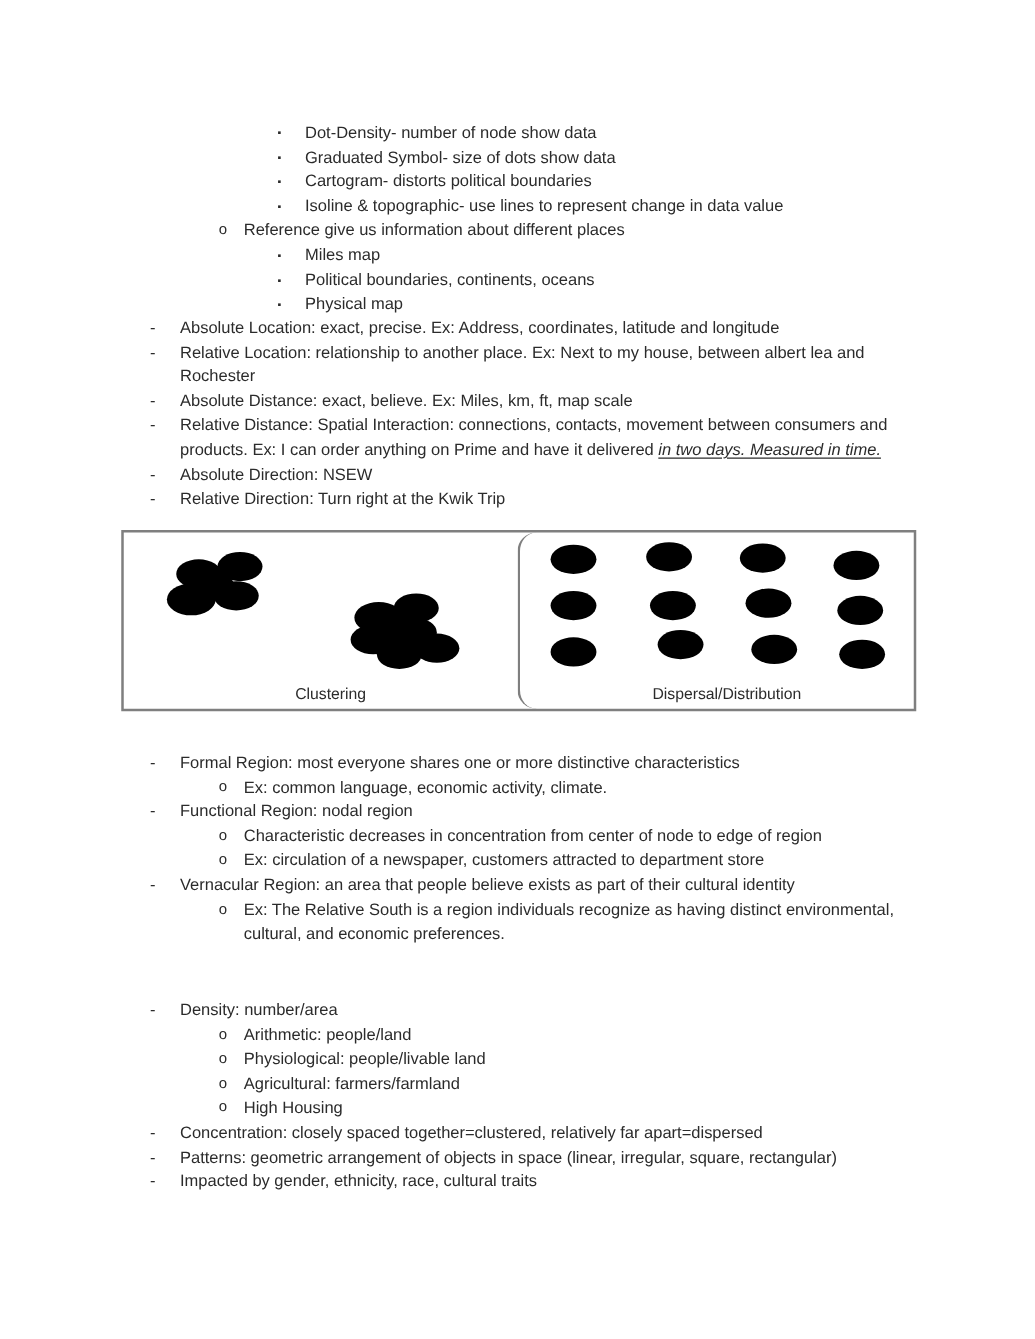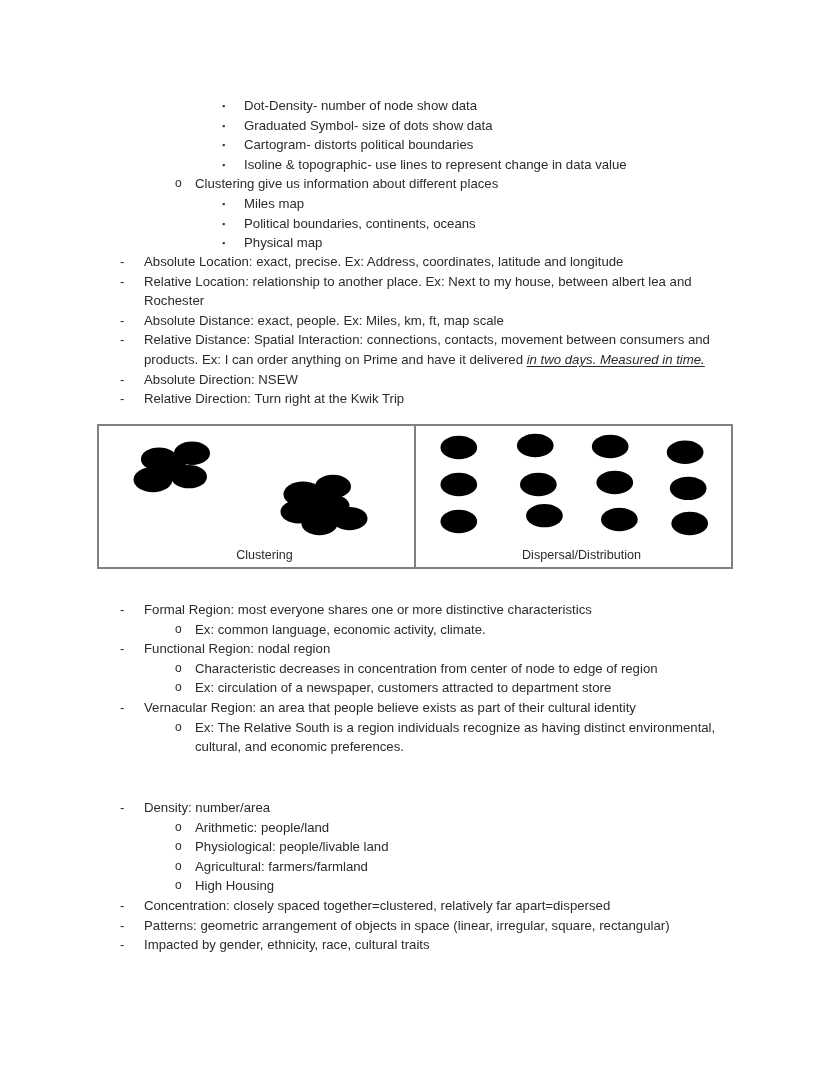--- a/index.html
+++ b/index.html
@@ -77,21 +77,21 @@
     background: #ffffff;
     display: flex;
   }
   .panel {
     position: relative;
     flex: 1 1 0;
     height: 100%;
     box-sizing: border-box;
     overflow: hidden;
   }
-  .panel + .panel { border-left: 2px solid #7f7f7f; }
+  .panel + .panel { border-left: 2px solid #7f7f7f; border-radius: 15px; }
   .panel .plot {
     position: absolute;
     left: 0; right: 0;
     top: 0;
     bottom: 26px;
   }
   .panel .plot svg { display: block; width: 100%; height: 100%; }
   .caption {
     position: absolute;
     left: 16px; right: 0; bottom: 4px;
@@ -125,21 +125,21 @@
       <div class="row lvl3">
         <span class="marker">▪</span>
         <span class="txt">Cartogram- distorts political boundaries</span>
       </div>
       <div class="row lvl3">
         <span class="marker">▪</span>
         <span class="txt">Isoline &amp; topographic- use lines to represent change in data value</span>
       </div>
       <div class="row lvl2">
         <span class="marker">o</span>
-        <span class="txt">Clustering give us information about different places</span>
+        <span class="txt">Reference give us information about different places</span>
       </div>
       <div class="row lvl3">
         <span class="marker">▪</span>
         <span class="txt">Miles map</span>
       </div>
       <div class="row lvl3">
         <span class="marker">▪</span>
         <span class="txt">Political boundaries, continents, oceans</span>
       </div>
       <div class="row lvl3">
@@ -152,21 +152,21 @@
       <div class="row lvl1">
         <span class="marker">-</span>
         <span class="txt">Absolute Location: exact, precise. Ex: Address, coordinates, latitude and longitude</span>
       </div>
       <div class="row lvl1">
         <span class="marker">-</span>
         <span class="txt">Relative Location: relationship to another place. Ex: Next to my house, between albert lea and Rochester</span>
       </div>
       <div class="row lvl1">
         <span class="marker">-</span>
-        <span class="txt">Absolute Distance: exact, people. Ex: Miles, km, ft, map scale</span>
+        <span class="txt">Absolute Distance: exact, believe. Ex: Miles, km, ft, map scale</span>
       </div>
       <div class="row lvl1">
         <span class="marker">-</span>
         <span class="txt">Relative Distance: Spatial Interaction: connections, contacts, movement between consumers and products. Ex: I can order anything on Prime and have it delivered <span class="u">in two days. Measured in time.</span></span>
       </div>
       <div class="row lvl1">
         <span class="marker">-</span>
         <span class="txt">Absolute Direction: NSEW</span>
       </div>
       <div class="row lvl1">

